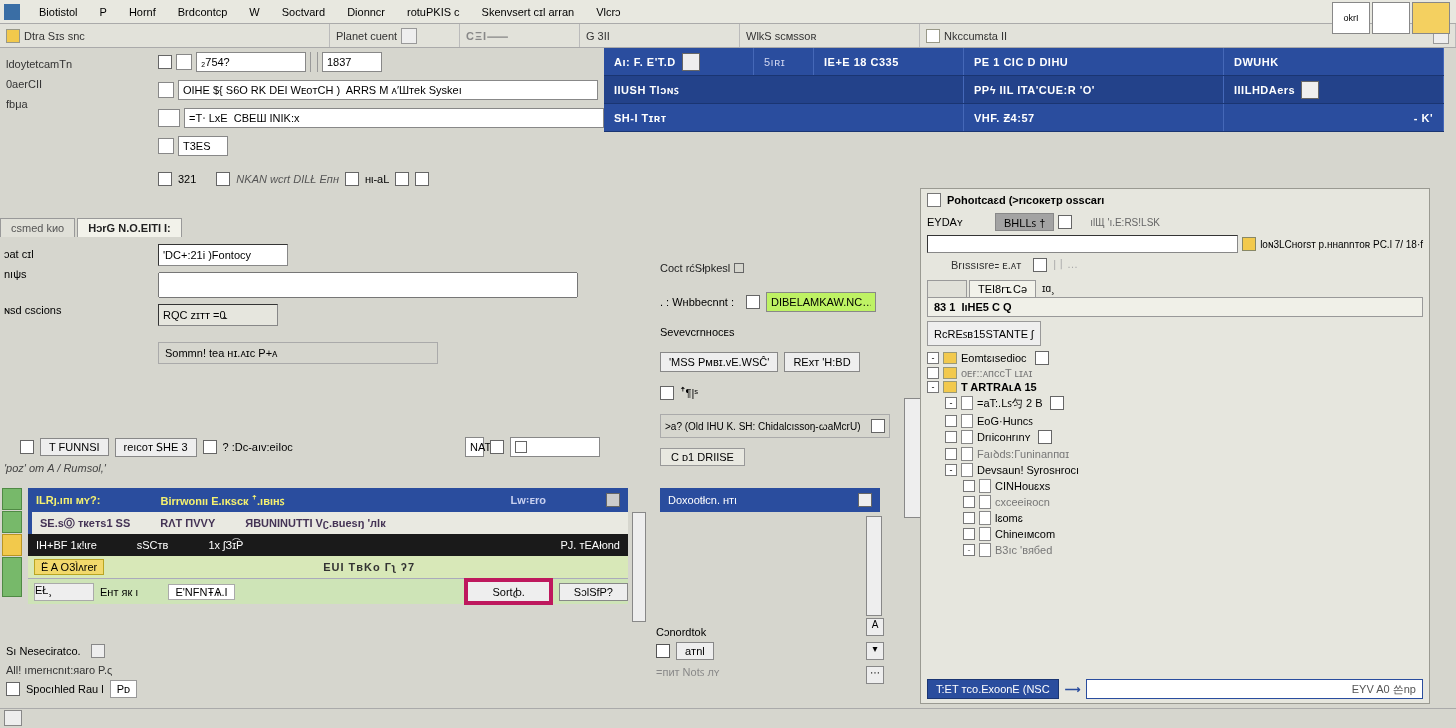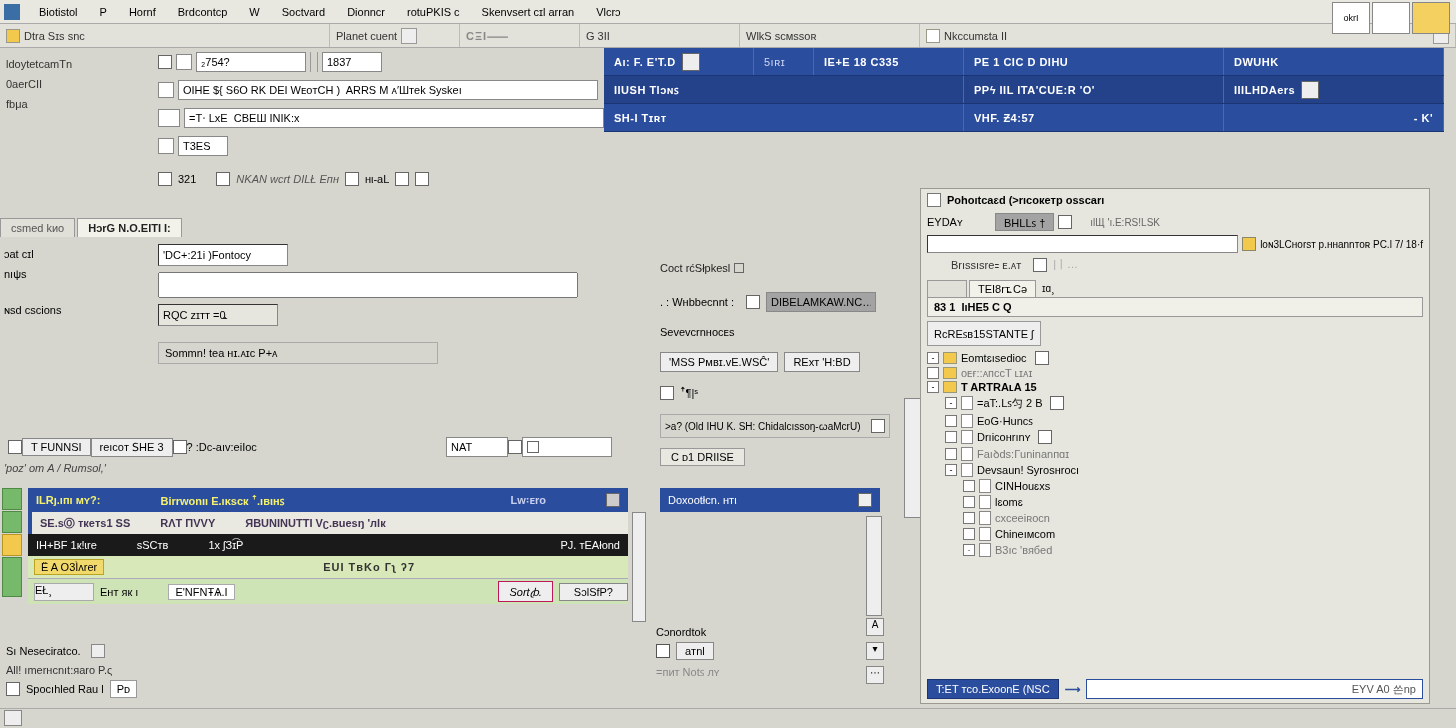--- a/index.html
+++ b/index.html
@@ -58,21 +58,21 @@
 .center-block .sunk-input { background:#fff; border:1px inset #888; height:22px; display:flex; align-items:center; padding:0 4px; }
 .center-block .sunk-shade { background:#e6e6de; border:1px inset #888; height:22px; display:flex; align-items:center; padding:0 4px; margin-top:6px; width:120px; }
 .center-block .dotted { border:1px solid #aaa; padding:4px 6px; margin-top:16px; width:280px; }
 
 
 .mid-col { position:absolute; left:660px; top:210px; width:230px; }
 .mid-col .drop { display:inline-flex; align-items:center; gap:4px; height:20px; color:#222; }
 .mid-col .drop .chev { width:10px; height:10px; border:1px solid #666; }
 .mid-col .lbl-row { margin-top:14px; display:flex; gap:6px; align-items:center; }
 .mid-col .btn { border:1px solid #888; background:#eee; padding:2px 8px; height:20px; }
-.mid-col .input-sm { border:1px solid #888; background:#a3a3a3; height:20px; padding:0 4px; }
+.mid-col .input-sm { border:1px solid #888; background:#bef264; height:20px; padding:0 4px; }
 .mid-col .flat-btn { border:1px solid #999; background:#e8e8e0; padding:2px 10px; margin-top:10px; }
 .mid-col .tall-scroll { width:18px; height:120px; border:1px solid #888; background:#eee; position:absolute; right:-32px; top:140px; }
 
 
 .right-panel { position:absolute; left:920px; top:140px; width:510px; bottom:4px; border:1px solid #9a9a92; background:#e6e6de; }
 .right-panel .rp-title { padding:4px 6px; display:flex; align-items:center; gap:6px; }
 .right-panel .rp-title .icon-doc { width:14px; height:14px; background:#fff; border:1px solid #777; }
 .right-panel .rp-row { display:flex; align-items:center; gap:4px; padding:2px 6px; }
 .right-panel .rp-row .w60 { width:64px; }
 .right-panel .rp-row .btn { border:1px solid #888; background:#a3a3a3; padding:1px 8px; height:18px; }
@@ -97,39 +97,39 @@
 .tree .indent0 { padding-left: 0px; }
 .tree .indent1 { padding-left: 18px; }
 .tree .indent2 { padding-left: 36px; }
 .tree .node.light { color:#777; }
 
 .rp-bottom { position:absolute; bottom:4px; left:6px; right:6px; display:flex; align-items:center; gap:6px; }
 .rp-bottom .sel { background:#2a4d9e; color:#fff; padding:3px 8px; border:1px solid #1a3572; }
 .rp-bottom .txtf { flex:1; border:1px solid #2a4d9e; background:#fff; height:20px; display:flex; align-items:center; justify-content:flex-end; padding:0 6px; font-size:10px; color:#555; }
 
 
-.lower-left-bar { position:absolute; left:0; top:386px; width:620px; height:26px; display:flex; align-items:center; padding:0 8px;}
+.lower-left-bar { position:absolute; left:0; top:386px; width:620px; height:26px; display:flex; align-items:center; gap:6px; padding:0 20px;}
 .lower-left-bar .pill { border:1px solid #888; background:#eee; padding:2px 8px; }
 .lower-left-bar .input-drop { border:1px solid #888; height:20px; padding:0 4px; display:flex; align-items:center; gap:4px; background:#fff;}
 .lower-left-bar .chev { width:12px;height:12px;border:1px solid #666; }
 
 .lower-title { position:absolute; left:4px; top:414px; font-style:italic; color:#444;}
 
 .grid-block { position:absolute; left:28px; top:440px; width:600px; }
 .grid-block .side-rail { position:absolute; left:-26px; top:0; width:22px; }
 .grid-block .side-rail .g { width:20px; height:22px; background:#77b96a; border:1px solid #4f8a44; margin-bottom:1px; }
 .grid-block .side-rail .y { width:20px; height:22px; background:#f2c94c; border:1px solid #b99522; margin-bottom:1px; }
 .grid-hdr { background:#2a4d9e; color:#f5f170; height:24px; display:flex; align-items:center; padding:0 8px; gap:60px; font-weight:bold; }
 .grid-sub { background:#e9e9e1; border-left:4px solid #2a4d9e; height:22px; display:flex; align-items:center; padding:0 8px; gap:30px; color:#435; font-weight:bold; }
 .grid-dark { background:#1a1a1a; color:#fff; height:22px; display:flex; align-items:center; padding:0 8px; gap:40px; }
 .grid-yellow { background:#d8e8b8; height:22px; display:flex; align-items:center; }
 .grid-yellow .chip { background:#f2d96c; border:1px solid #b9a522; margin:0 6px; padding:1px 6px; }
 .grid-yellow .centered { flex:1; text-align:center; font-weight:bold; letter-spacing:1px; color:#333;}
 .grid-tail { background:#cee4b7; height:26px; display:flex; align-items:center; border-top:1px solid #aab; }
-.grid-tail .btn { border:1px solid #be185d; background:#eee; padding:2px 10px; margin-left:auto;font-style:italic; }
+.grid-tail .btn { border:4px solid #be185d; background:#eee; padding:2px 24px; margin-left:auto; }
 .grid-tail .btn2 { border:1px solid #888; background:#eee; padding:2px 14px; margin-left:6px; }
 
 
 .thin-icons { position:absolute; left:866px; top:570px; display:flex; flex-direction:column; gap:6px;}
 .thin-icons div { width:18px; height:18px; border:1px solid #888; background:#eee; font-size:10px; text-align:center; }
 
 
 .bottom-strip { position:absolute; left:0; top:592px; width:660px; }
 .bottom-strip .lab1 { padding:4px 6px; display:flex; align-items:center; gap:10px; }
 .bottom-strip .lab1 .dd { width:14px;height:14px;border:1px solid #888; background:#eee; }
@@ -415,29 +415,29 @@
         <div class="node indent1">
           <span class="expander">-</span>
           <span class="doc"></span>
           <span>Devsaun! Sуrosнrocı</span>
         </div>
         <div class="node indent2">
           <span class="expander"></span>
           <span class="doc"></span>
           <span>CINHouɛxs</span>
         </div>
+        <div class="node indent2 light">
+          <span class="expander"></span>
+          <span class="doc"></span>
+          <span>cxceeiʀocn</span>
+        </div>
         <div class="node indent2">
           <span class="expander"></span>
           <span class="doc"></span>
           <span>lɛomɛ</span>
-        </div>
-        <div class="node indent2 light">
-          <span class="expander"></span>
-          <span class="doc"></span>
-          <span>cxceeiʀocn</span>
         </div>
         <div class="node indent2">
           <span class="expander"></span>
           <span class="doc"></span>
           <span>Chineıмᴄom</span>
         </div>
         <div class="node indent2 light">
           <span class="expander">-</span>
           <span class="doc"></span>
           <span>B3ıc 'вябеd</span>
@@ -453,21 +453,21 @@
     </div>
   </div>
 
   <div class="lower-left-bar">
     <div class="sel-box"></div>
     <div class="pill">T  FUNNSI</div>
     <div class="pill">reıᴄᴏᴛ  ꓢHE 3</div>
     <div class="sel-box"></div>
     <span>? :Dᴄ-aıᴠ:eiIoc</span>
     <div style="flex:1"></div>
-    <div class="input-drop" style="width:62px">
+    <div class="input-drop" style="width:19px">
         <span>NAT</span>
       </div>
     <div class="sel-box"></div>
     <div class="input-drop" style="width:90px">
         <div class="chev"></div>
       </div>
   </div>
 
   <div class="lower-title">'poz' ᴏт A / Ruтsol,'</div>
 

